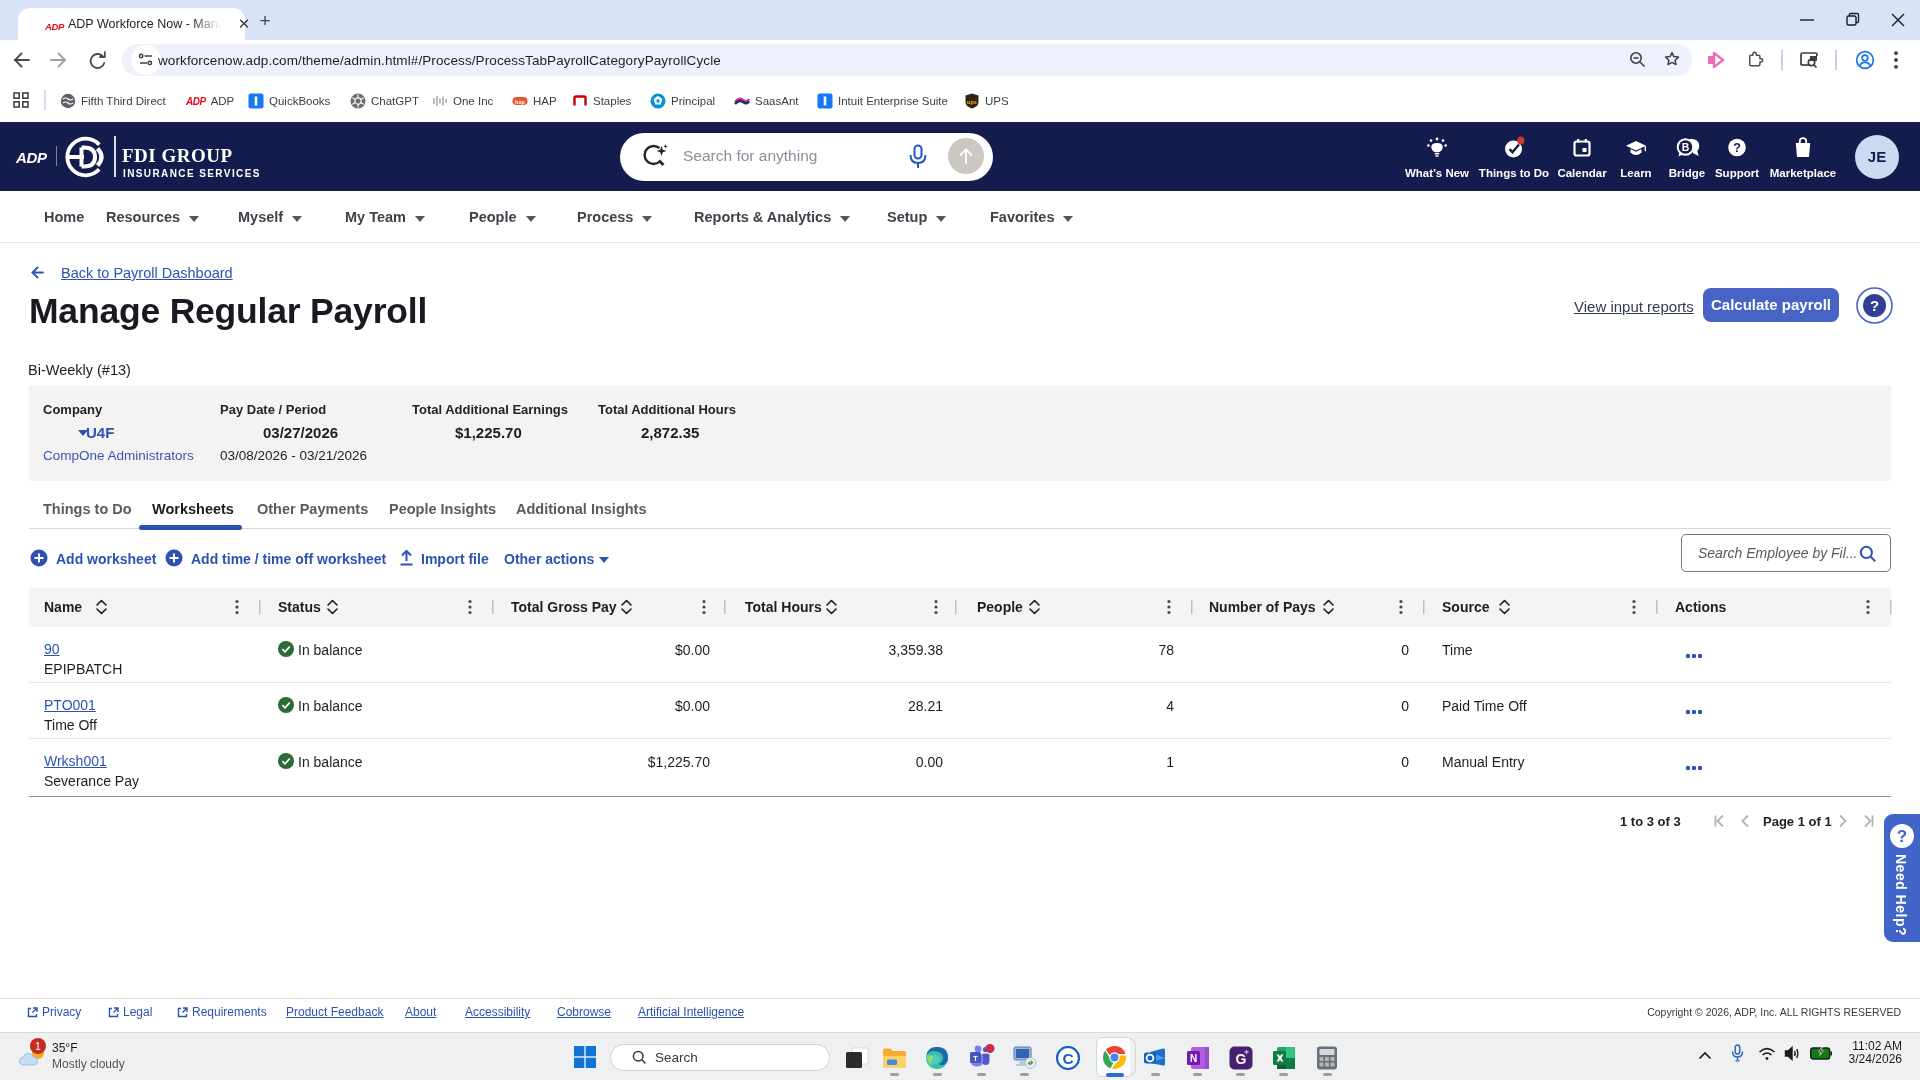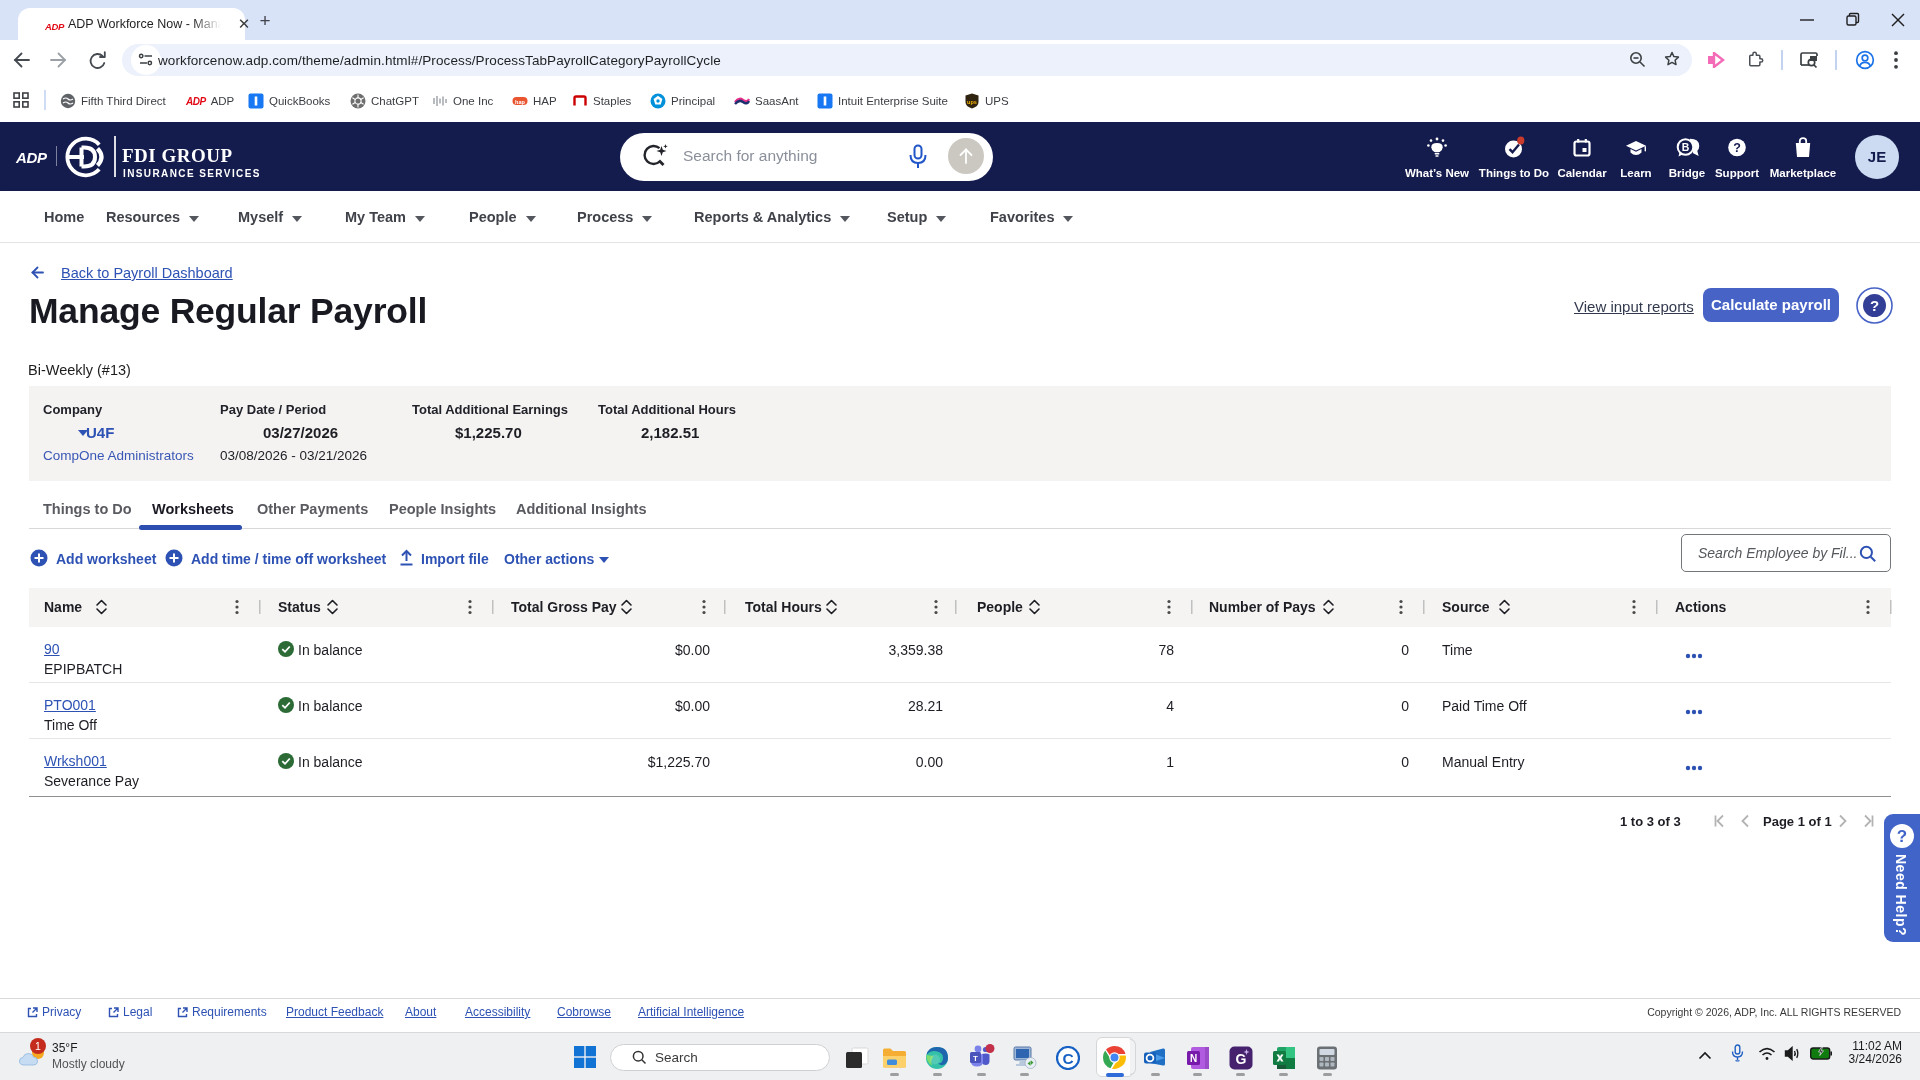--- a/index.html
+++ b/index.html
@@ -373,21 +373,21 @@
 <span class="plabel" style="left:43px;">Company</span>
 <span class="pval" style="left:43px;color:#2d52b4;">U4F</span>
 <span class="abs" style="left:78px;top:430px;width:0;height:0;border-left:5px solid transparent;border-right:5px solid transparent;border-top:6px solid #2d52b4;"></span>
 <span class="psub" style="left:43px;color:#3a57b5;">CompOne Administrators</span>
 <span class="plabel" style="left:220px;">Pay Date / Period</span>
 <span class="pval" style="left:220px;">03/27/2026</span>
 <span class="psub" style="left:220px;">03/08/2026 - 03/21/2026</span>
 <span class="plabel" style="left:412px;">Total Additional Earnings</span>
 <span class="pval" style="left:412px;">$1,225.70</span>
 <span class="plabel" style="left:598px;">Total Additional Hours</span>
-<span class="pval" style="left:598px;">2,182.51</span>
+<span class="pval" style="left:598px;">2,872.35</span>
 
 <span class="tab2" style="left:43px;">Things to Do</span>
 <span class="tab2" style="left:152px;color:#1a1a24;">Worksheets</span>
 <span class="tab2" style="left:257px;">Other Payments</span>
 <span class="tab2" style="left:389px;">People Insights</span>
 <span class="tab2" style="left:516px;">Additional Insights</span>
 <div id="tabline"></div>
 <div id="tabul"></div>
 
 <svg class="abs" style="left:30px;top:549px" width="18" height="18" viewBox="0 0 18 18">

